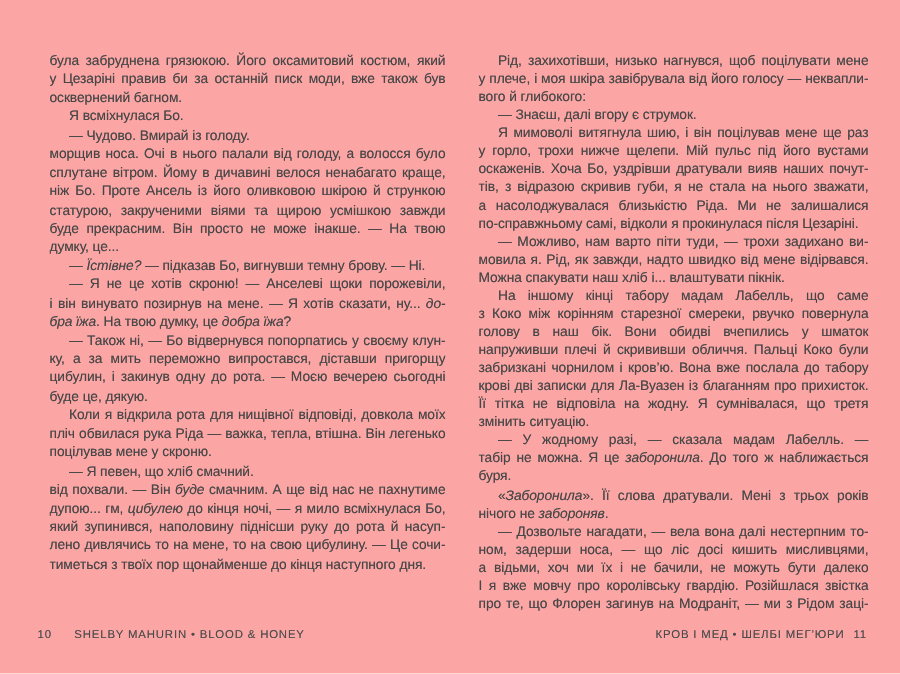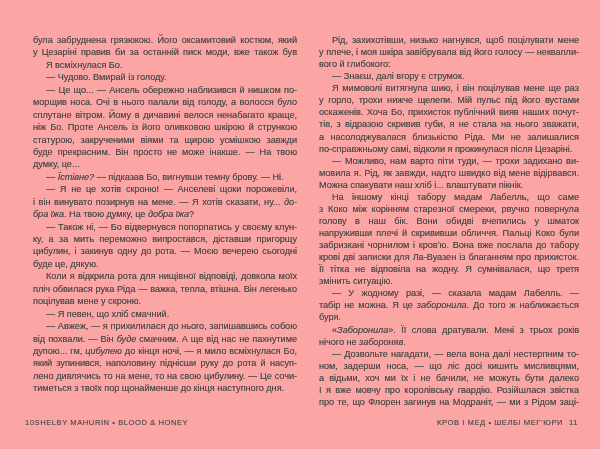--- a/index.html
+++ b/index.html
@@ -42,68 +42,67 @@
     position: absolute;
     top: 418px;
     font-size: 7.6px;
     letter-spacing: 0.55px;
     color: #4b4b4b;
     white-space: nowrap;
     text-shadow: 0 0 0.3px rgba(75,75,75,0.5);
   }
   .folio-left  { left: 25px; }
   .folio-right { right: 22px; }
-  .folio .num-left  { margin-right: 0; }
+  .folio .num-left  { margin-right: 15px; }
   .folio .num-right { margin-left: 6px; text-align: right; }
 </style>
 </head>
 <body>
 
 <div class="spread">
 
   <div class="page page-left">
       <div class="line">була забруднена грязюкою. Його оксамитовий костюм, який</div>
       <div class="line">у Цезаріні правив би за останній писк моди, вже також був</div>
+      <div class="line end">осквернений багном.</div>
       <div class="line indent end">Я всміхнулася Бо.</div>
       <div class="line indent end">— Чудово. Вмирай із голоду.</div>
-      <div class="line indent">— Це що... — Ансель обережно наблизився й нишком по-</div>
       <div class="line">морщив носа. Очі в нього палали від голоду, а волосся було</div>
       <div class="line">сплутане вітром. Йому в дичавині велося ненабагато краще,</div>
       <div class="line">ніж Бо. Проте Ансель із його оливковою шкірою й стрункою</div>
       <div class="line">статурою, закрученими віями та щирою усмішкою завжди</div>
       <div class="line">буде прекрасним. Він просто не може інакше. — На твою</div>
       <div class="line end">думку, це...</div>
       <div class="line indent end">— <i>Їстівне?</i> — підказав Бо, вигнувши темну брову. — Ні.</div>
       <div class="line indent">— Я не це хотів скроню! — Анселеві щоки порожевіли,</div>
       <div class="line">і він винувато позирнув на мене. — Я хотів сказати, ну... <i>до-</i></div>
       <div class="line end"><i>бра їжа</i>. На твою думку, це <i>добра їжа</i>?</div>
       <div class="line indent">— Також ні, — Бо відвернувся попорпатись у своєму клун-</div>
       <div class="line">ку, а за мить переможно випростався, діставши пригорщу</div>
       <div class="line">цибулин, і закинув одну до рота. — Моєю вечерею сьогодні</div>
       <div class="line end">буде це, дякую.</div>
       <div class="line indent">Коли я відкрила рота для нищівної відповіді, довкола моїх</div>
       <div class="line">пліч обвилася рука Ріда — важка, тепла, втішна. Він легенько</div>
       <div class="line end">поцілував мене у скроню.</div>
       <div class="line indent end">— Я певен, що хліб смачний.</div>
-      <div class="line indent">— Авжеж, — я прихилилася до нього, запишавшись собою</div>
       <div class="line">від похвали. — Він <i>буде</i> смачним. А ще від нас не пахнутиме</div>
       <div class="line">дупою... гм, <i>цибулею</i> до кінця ночі, — я мило всміхнулася Бо,</div>
       <div class="line">який зупинився, наполовину піднісши руку до рота й насуп-</div>
       <div class="line">лено дивлячись то на мене, то на свою цибулину. — Це сочи-</div>
       <div class="line end">тиметься з твоїх пор щонайменше до кінця наступного дня.</div>
     </div>
 
   <div class="page page-right">
       <div class="line indent">Рід, захихотівши, низько нагнувся, щоб поцілувати мене</div>
       <div class="line">у плече, і моя шкіра завібрувала від його голосу — неквапли-</div>
       <div class="line end">вого й глибокого:</div>
       <div class="line indent end">— Знаєш, далі вгору є струмок.</div>
       <div class="line indent">Я мимоволі витягнула шию, і він поцілував мене ще раз —</div>
       <div class="line">у горло, трохи нижче щелепи. Мій пульс під його вустами</div>
-      <div class="line">оскаженів. Хоча Бо, прихисток публічний вияв наших почут-</div>
+      <div class="line">оскаженів. Хоча Бо, уздрівши дратували вияв наших почут-</div>
       <div class="line">тів, з відразою скривив губи, я не стала на нього зважати,</div>
       <div class="line">а насолоджувалася близькістю Ріда. Ми не залишалися</div>
       <div class="line end">по-справжньому самі, відколи я прокинулася після Цезаріні.</div>
       <div class="line indent">— Можливо, нам варто піти туди, — трохи задихано ви-</div>
       <div class="line">мовила я. Рід, як завжди, надто швидко від мене відірвався. —</div>
       <div class="line end">Можна спакувати наш хліб і... влаштувати пікнік.</div>
       <div class="line indent">На іншому кінці табору мадам Лабелль, що саме сперечалася</div>
       <div class="line">з Коко між корінням старезної смереки, рвучко повернула</div>
       <div class="line">голову в наш бік. Вони обидві вчепились у шматок пергаменту,</div>
       <div class="line">напруживши плечі й скрививши обличчя. Пальці Коко були</div>

